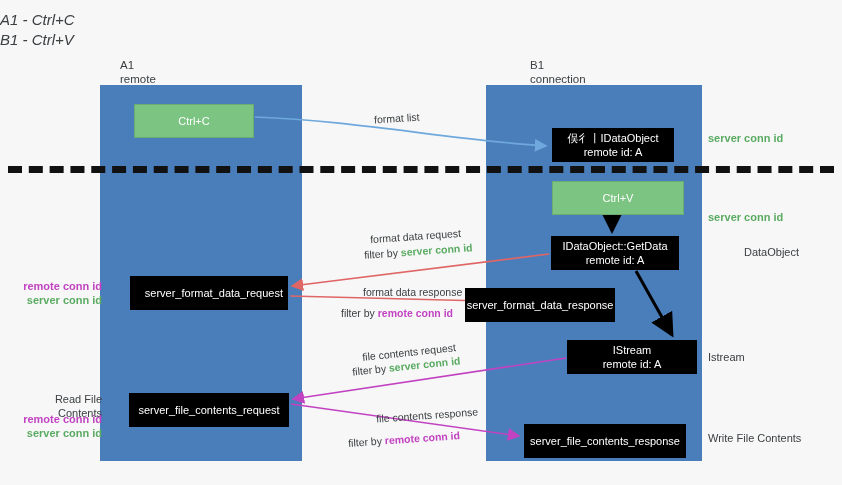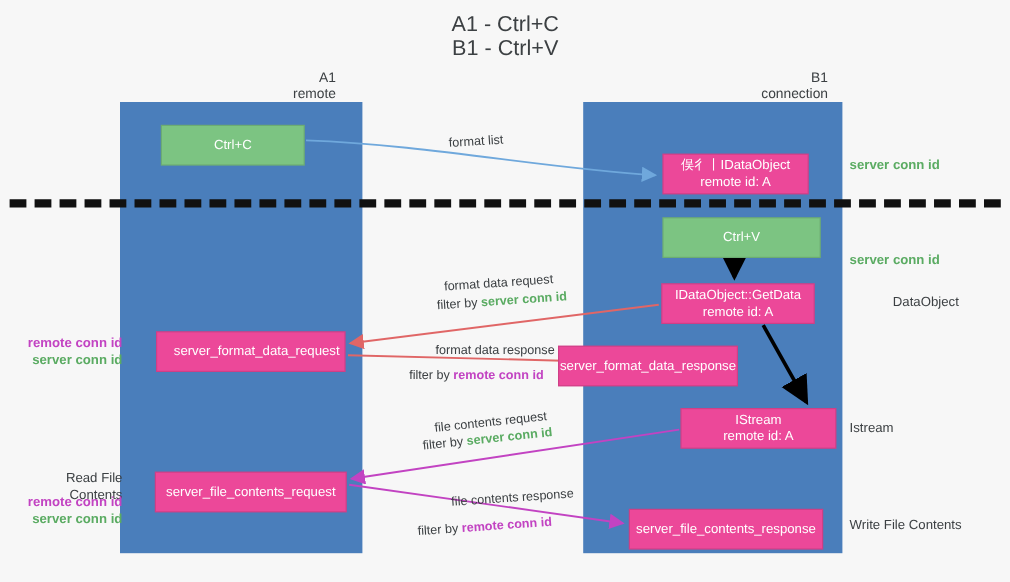--- a/index.html
+++ b/index.html
@@ -9,28 +9,28 @@
     font-family:"Liberation Sans",sans-serif;
     position:relative;
     overflow:hidden;
     color:#3c4043;
   }
   .canvas{position:absolute;inset:0;}
   .abs{position:absolute;}
 
   
   #title{
-    left:0;top:10px;width:842px;text-align:center;
-    font-size:18px;line-height:20px;color:#3c4043;
+    left:0;top:10px;width:842px;text-align:left;
+    font-size:15px;line-height:20px;color:#3c4043;font-style:italic;
   }
   #title div{white-space:pre;}
 
   
   .lane-head{
-    text-align:right;font-size:11.5px;line-height:14px;color:#3c4043;
+    text-align:left;font-size:11.5px;line-height:14px;color:#3c4043;
   }
   #lane-a-head{left:120px;top:58px;width:160px;}
   #lane-b-head{left:530px;top:58px;width:160px;}
 
   
   .lane{background:#4a7ebb;}
   #lane-a{left:100px;top:85px;width:202px;height:376px;}
   #lane-b{left:486px;top:85px;width:216px;height:376px;}
 
   
@@ -42,21 +42,21 @@
   
   .box{
     box-sizing:border-box;
     display:flex;flex-direction:column;
     align-items:center;justify-content:center;
     color:#ffffff;font-size:11px;line-height:14px;
     text-align:center;border:1px solid rgba(0,0,0,.12);
     padding:16px 4px;
   }
   .box.green{background:#7cc482;}
-  .box.orange{background:#ec4899;}
+  .box.orange{background:#000000;}
   .box .l2{font-size:11px;}
 
   #box-ctrl-c{left:134px;top:104px;width:120px;height:26px;}
   #box-idataobject{left:552px;top:128px;width:122px;height:32px;}
   #box-ctrl-v{left:552px;top:181px;width:132px;height:25px;}
   #box-getdata{left:551px;top:236px;width:128px;height:32px;}
   #box-istream{left:567px;top:340px;width:130px;height:32px;}
   #box-fmt-req{left:130px;top:276px;width:158px;height:25px;align-items:flex-end;}
   #box-fmt-res{left:465px;top:288px;width:150px;height:25px;}
   #box-file-req{left:129px;top:393px;width:160px;height:25px;}

